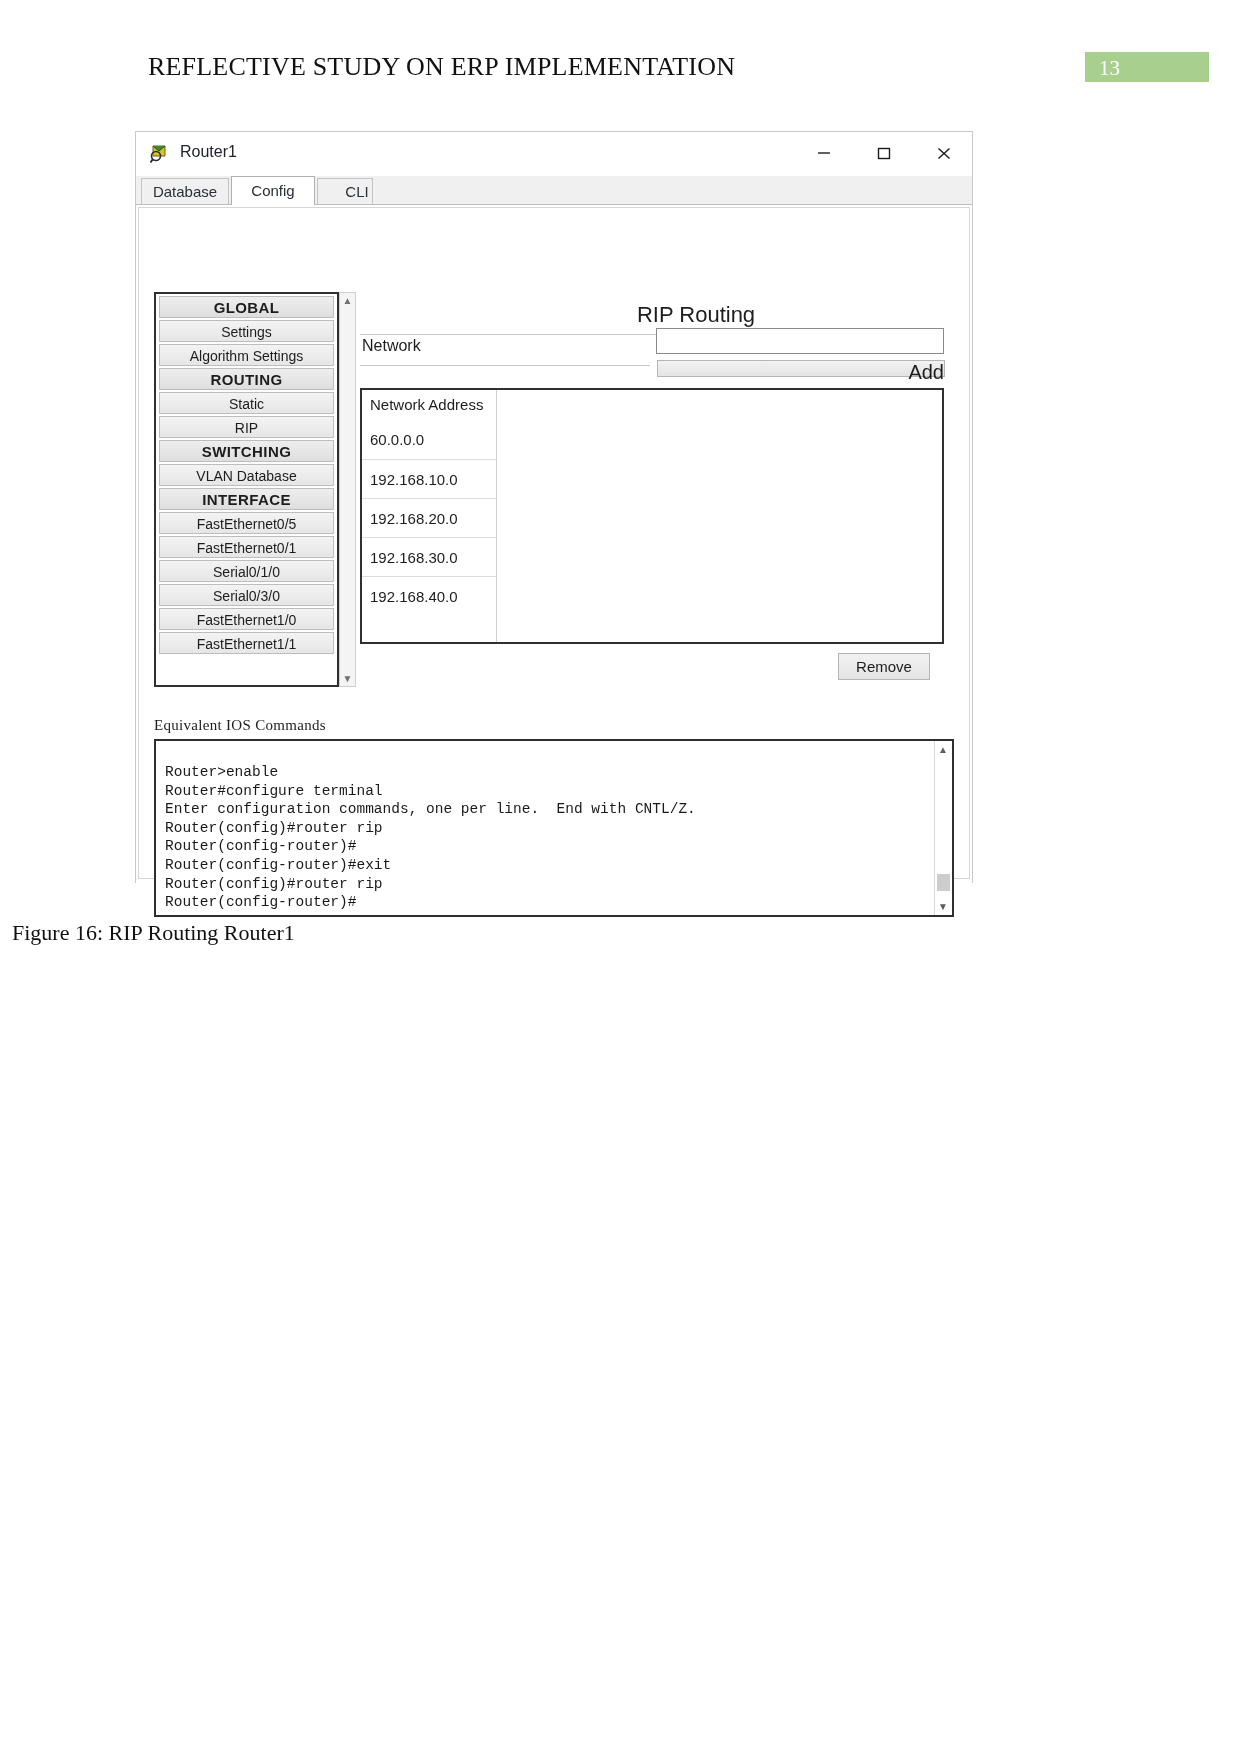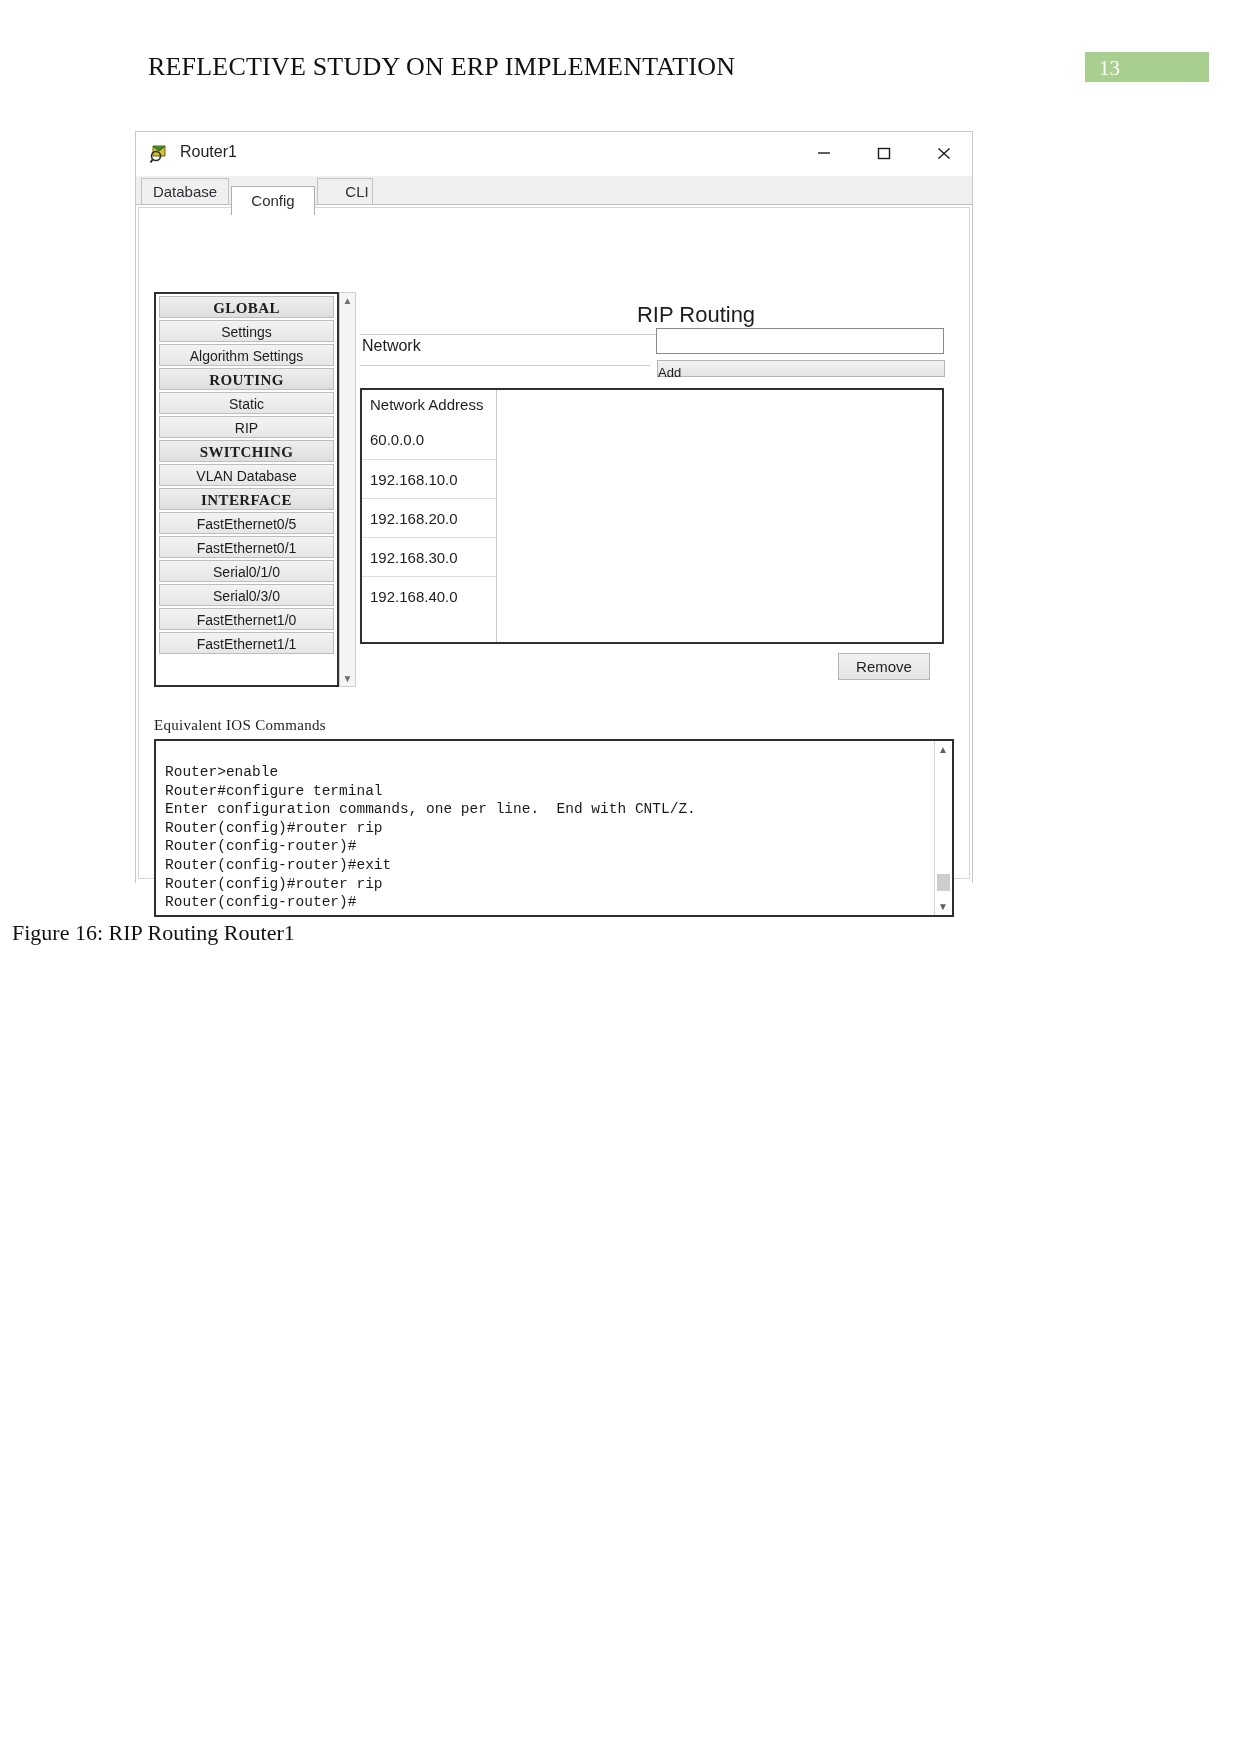--- a/index.html
+++ b/index.html
@@ -116,21 +116,20 @@
     border-bottom: none;
     box-sizing: border-box;
   }
   .tab.active {
     background: #ffffff;
     top: 0;
     height: 29px;
     line-height: 28px;
     border-color: #b0b0b0;
     z-index: 3;
-    margin-top: 10px;
   }
   .tab-0 { left: 5px;   width: 88px; }
   .tab-1 { left: 95px;  width: 84px; }
   .tab-2 { left: 181px; width: 56px; padding-left: 24px; }
 
   
   .config-body {
     position: absolute;
     left: 0;
     top: 72px;
@@ -168,21 +167,21 @@
     text-align: center;
     font-size: 14px;
     color: #1d1d1d;
     background: linear-gradient(#f3f3f3, #e6e6e6);
     border: 1px solid #bdbdbd;
     box-sizing: border-box;
     cursor: default;
   }
   .side-item.header {
     font-weight: bold;
-    font-family: Liberation Serif, serif;
+    font-family: Liberation Sans, sans-serif;
     font-size: 15px;
     letter-spacing: 0.4px;
     background: linear-gradient(#eeeeee, #dedede);
   }
   .side-scroll {
     position: absolute;
     left: 203px;
     top: 87px;
     width: 17px;
     height: 395px;
@@ -250,22 +249,22 @@
     font-family: "Liberation Sans", sans-serif;
     outline: none;
   }
   .add-btn {
     position: absolute;
     left: 521px;
     top: 155px;
     width: 288px;
     height: 17px;
     line-height: 23px;
-    text-align: left;
-    font-size: 13px;
+    text-align: right;
+    font-size: 20px;
     color: #1d1d1d;
     background: linear-gradient(#f2f2f2, #e4e4e4);
     border: 1px solid #b5b5b5;
     box-sizing: border-box;
     cursor: default;
   }
 
   
   .table-box {
     position: absolute;

